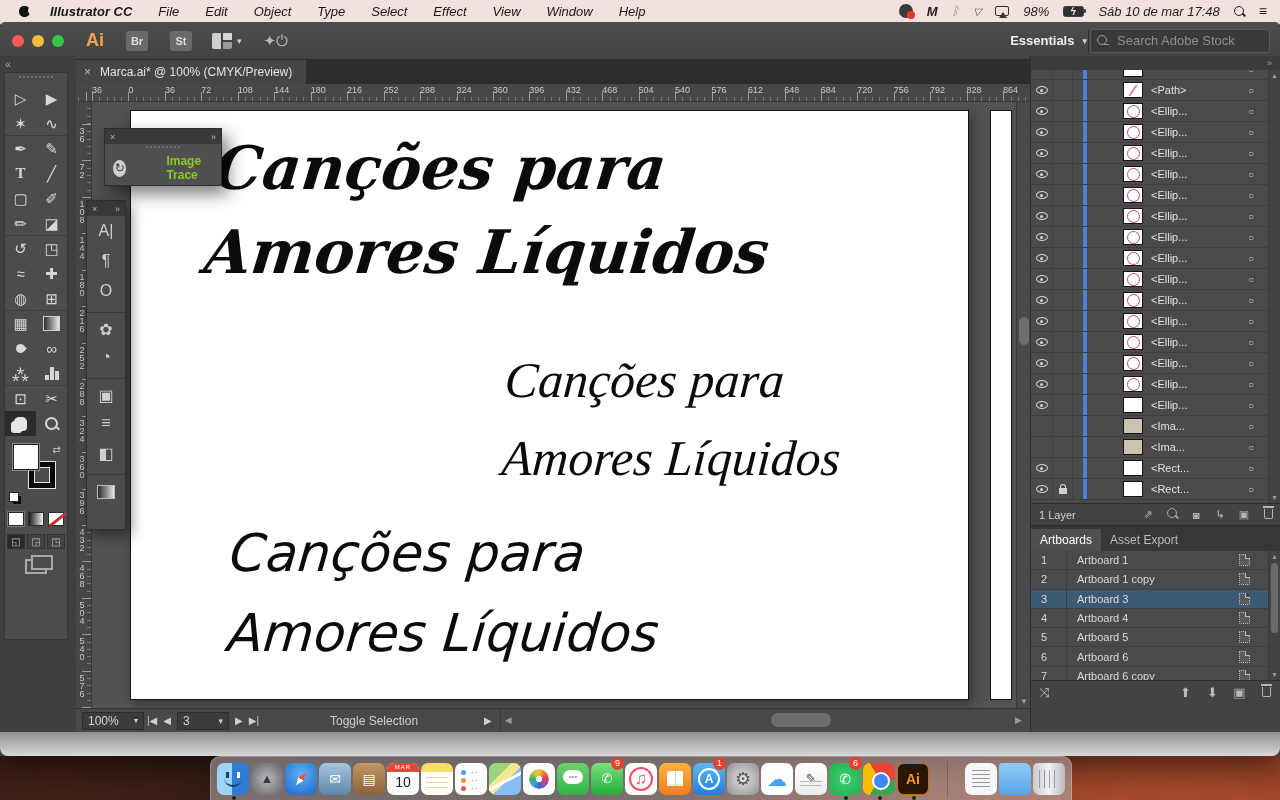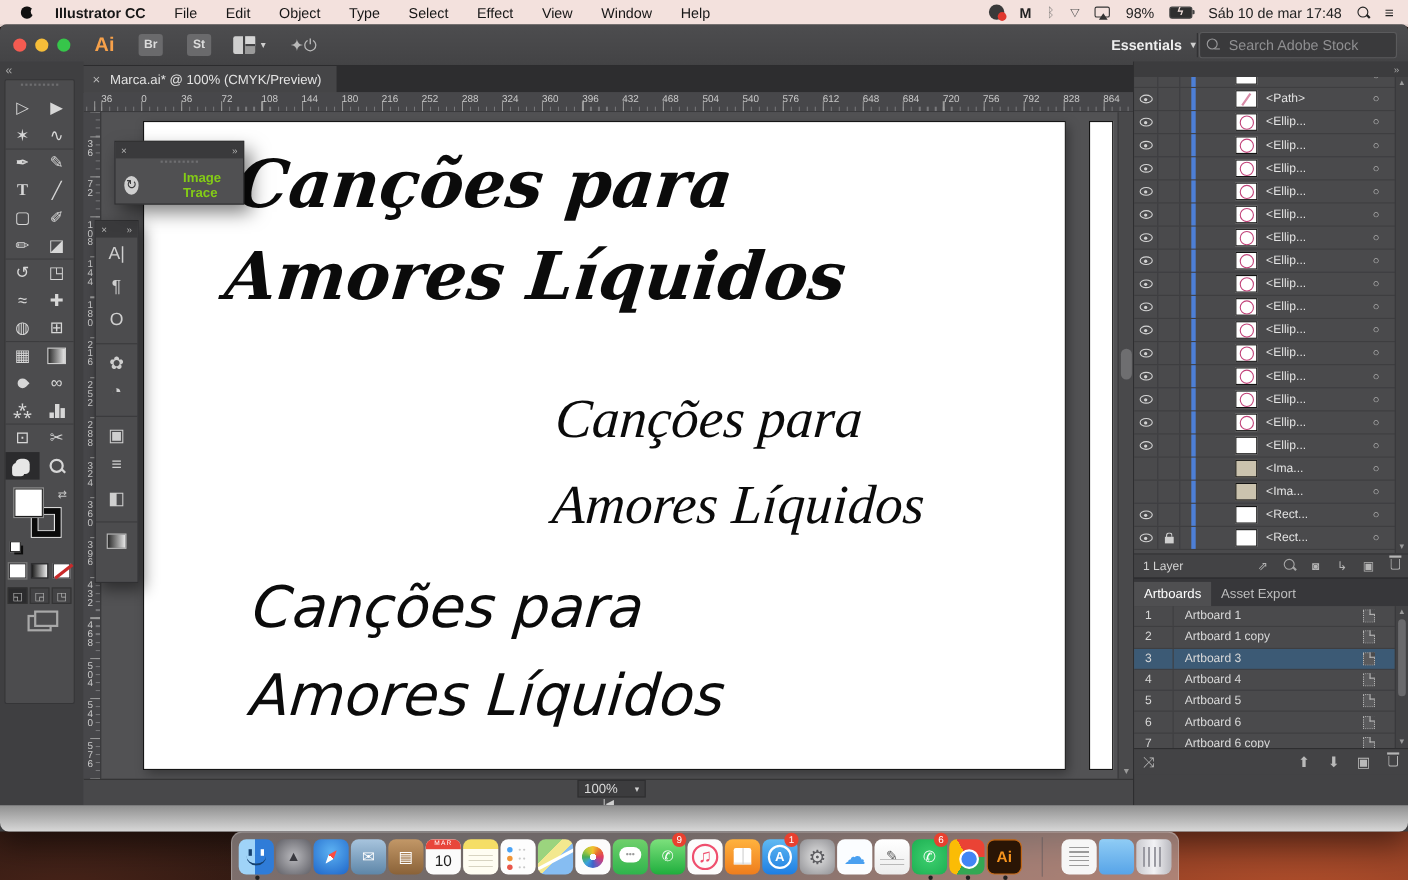--- a/index.html
+++ b/index.html
@@ -10,21 +10,21 @@
   .desktop { position:absolute; inset:0;
     background:
       radial-gradient(900px 300px at 1180px 820px, #b3502c 0%, #8a3c24 30%, rgba(60,25,16,0) 70%),
       radial-gradient(500px 220px at 60px 820px, #4a251a 0%, rgba(40,20,14,0) 70%),
       radial-gradient(700px 260px at 640px 830px, #35201733 0%, rgba(30,16,12,0) 70%),
       linear-gradient(180deg, #f2dfdb 0px, #f2dfdb 24px, #2b1a14 25px, #1d110d 100%);
   }
 
   
   .menubar { position:absolute; left:0; top:0; width:1280px; height:22px; background:#f3e1dd;
-    display:flex; align-items:center; font-size:13px; color:#161616; z-index:60; }
+    display:flex; align-items:center; font-size:13px; color:#161616; z-index:60;font-style:italic; }
   .apple { position:relative; width:14px; height:14px; margin:0 18px 0 18px; }
   .apple::before { content:""; position:absolute; left:1px; top:2px; width:11px; height:11px; background:#111; border-radius:45% 45% 48% 48%; }
   .apple::after { content:""; position:absolute; right:-3px; top:3px; width:7px; height:7px; background:#f3e1dd; border-radius:50%; }
   .menu-items { display:flex; gap:26px; }
   .menu-items span { white-space:nowrap; }
   .menu-items .bold { font-weight:bold; }
   .mb-right { margin-left:auto; display:flex; align-items:center; gap:14px; padding-right:12px; color:#222; }
   .mb-ic { font-size:12px; color:#333; }
   .shutter { position:relative; width:14px; height:14px; background:#3a3a3a; border-radius:50%; }
   .shutter::after { content:""; position:absolute; right:-2px; bottom:-1px; width:8px; height:8px; background:#e0382e; border-radius:50%; }
@@ -148,21 +148,21 @@
   
   .imgtrace { position:absolute; left:28px; top:44px; width:118px; height:58px; background:#505052; border:1px solid #2e2e30; box-shadow:6px 8px 16px rgba(0,0,0,.5); z-index:9; }
   .it-head { height:15px; background:#3a3a3c; display:flex; justify-content:space-between; align-items:center; padding:0 5px; color:#b5b5b5; font-size:9px; }
   .it-body { position:relative; height:43px; }
   .it-dots { width:34px; margin:2px auto 0; border-top:2px dotted #6e6e70; }
   .it-row { display:flex; align-items:center; gap:8px; padding:6px 0 0 8px; }
   .it-ic { width:17px; height:17px; border-radius:50%; background:#cfcfcf; color:#3a3a3c; font-size:12px; display:flex; align-items:center; justify-content:center; }
   .it-label { color:#84cc16; font-weight:bold; font-size:12px;padding-left:32px; }
 
   
-  .statusbar { position:absolute; left:0; right:0; bottom:0; height:24px; background:#48484a; border-top:1px solid #323234; display:flex; align-items:center; font-size:12px; color:#d9d9d9;flex-direction:column; }
+  .statusbar { position:absolute; left:0; right:0; bottom:0; height:24px; background:#48484a; border-top:1px solid #323234; display:flex; align-items:center; font-size:12px; color:#d9d9d9; }
   .zoombox { width:62px; height:18px; margin-left:6px; background:#3c3c3e; border:1px solid #2e2e30; display:flex; align-items:center; justify-content:space-between; padding:0 5px; }
   .zoombox .chev { font-size:8px; }
   .nav-btn { margin:0 3px; color:#cfcfcf; font-size:10px; }
   .abfield { width:52px; height:18px; background:#3c3c3e; border:1px solid #2e2e30; display:flex; align-items:center; justify-content:space-between; padding:0 5px; margin:0 3px; }
   .toggle-sel { margin-left:68px; color:#cfcfcf;text-align:center; }
   .sb-play { margin-left:66px; color:#cfcfcf; font-size:10px; }
   .hscroll { position:relative; flex:1; height:100%; margin-left:8px; border-left:1px solid #3a3a3c; }
   .hscroll .larr,.hscroll .rarr { position:absolute; top:6px; color:#9a9a9a; font-size:9px; }
   .hscroll .larr{left:4px;} .hscroll .rarr{right:8px;}
   .hscroll .thumb { position:absolute; left:270px; top:4px; width:60px; height:14px; background:#6e6e70; border-radius:7px; }

